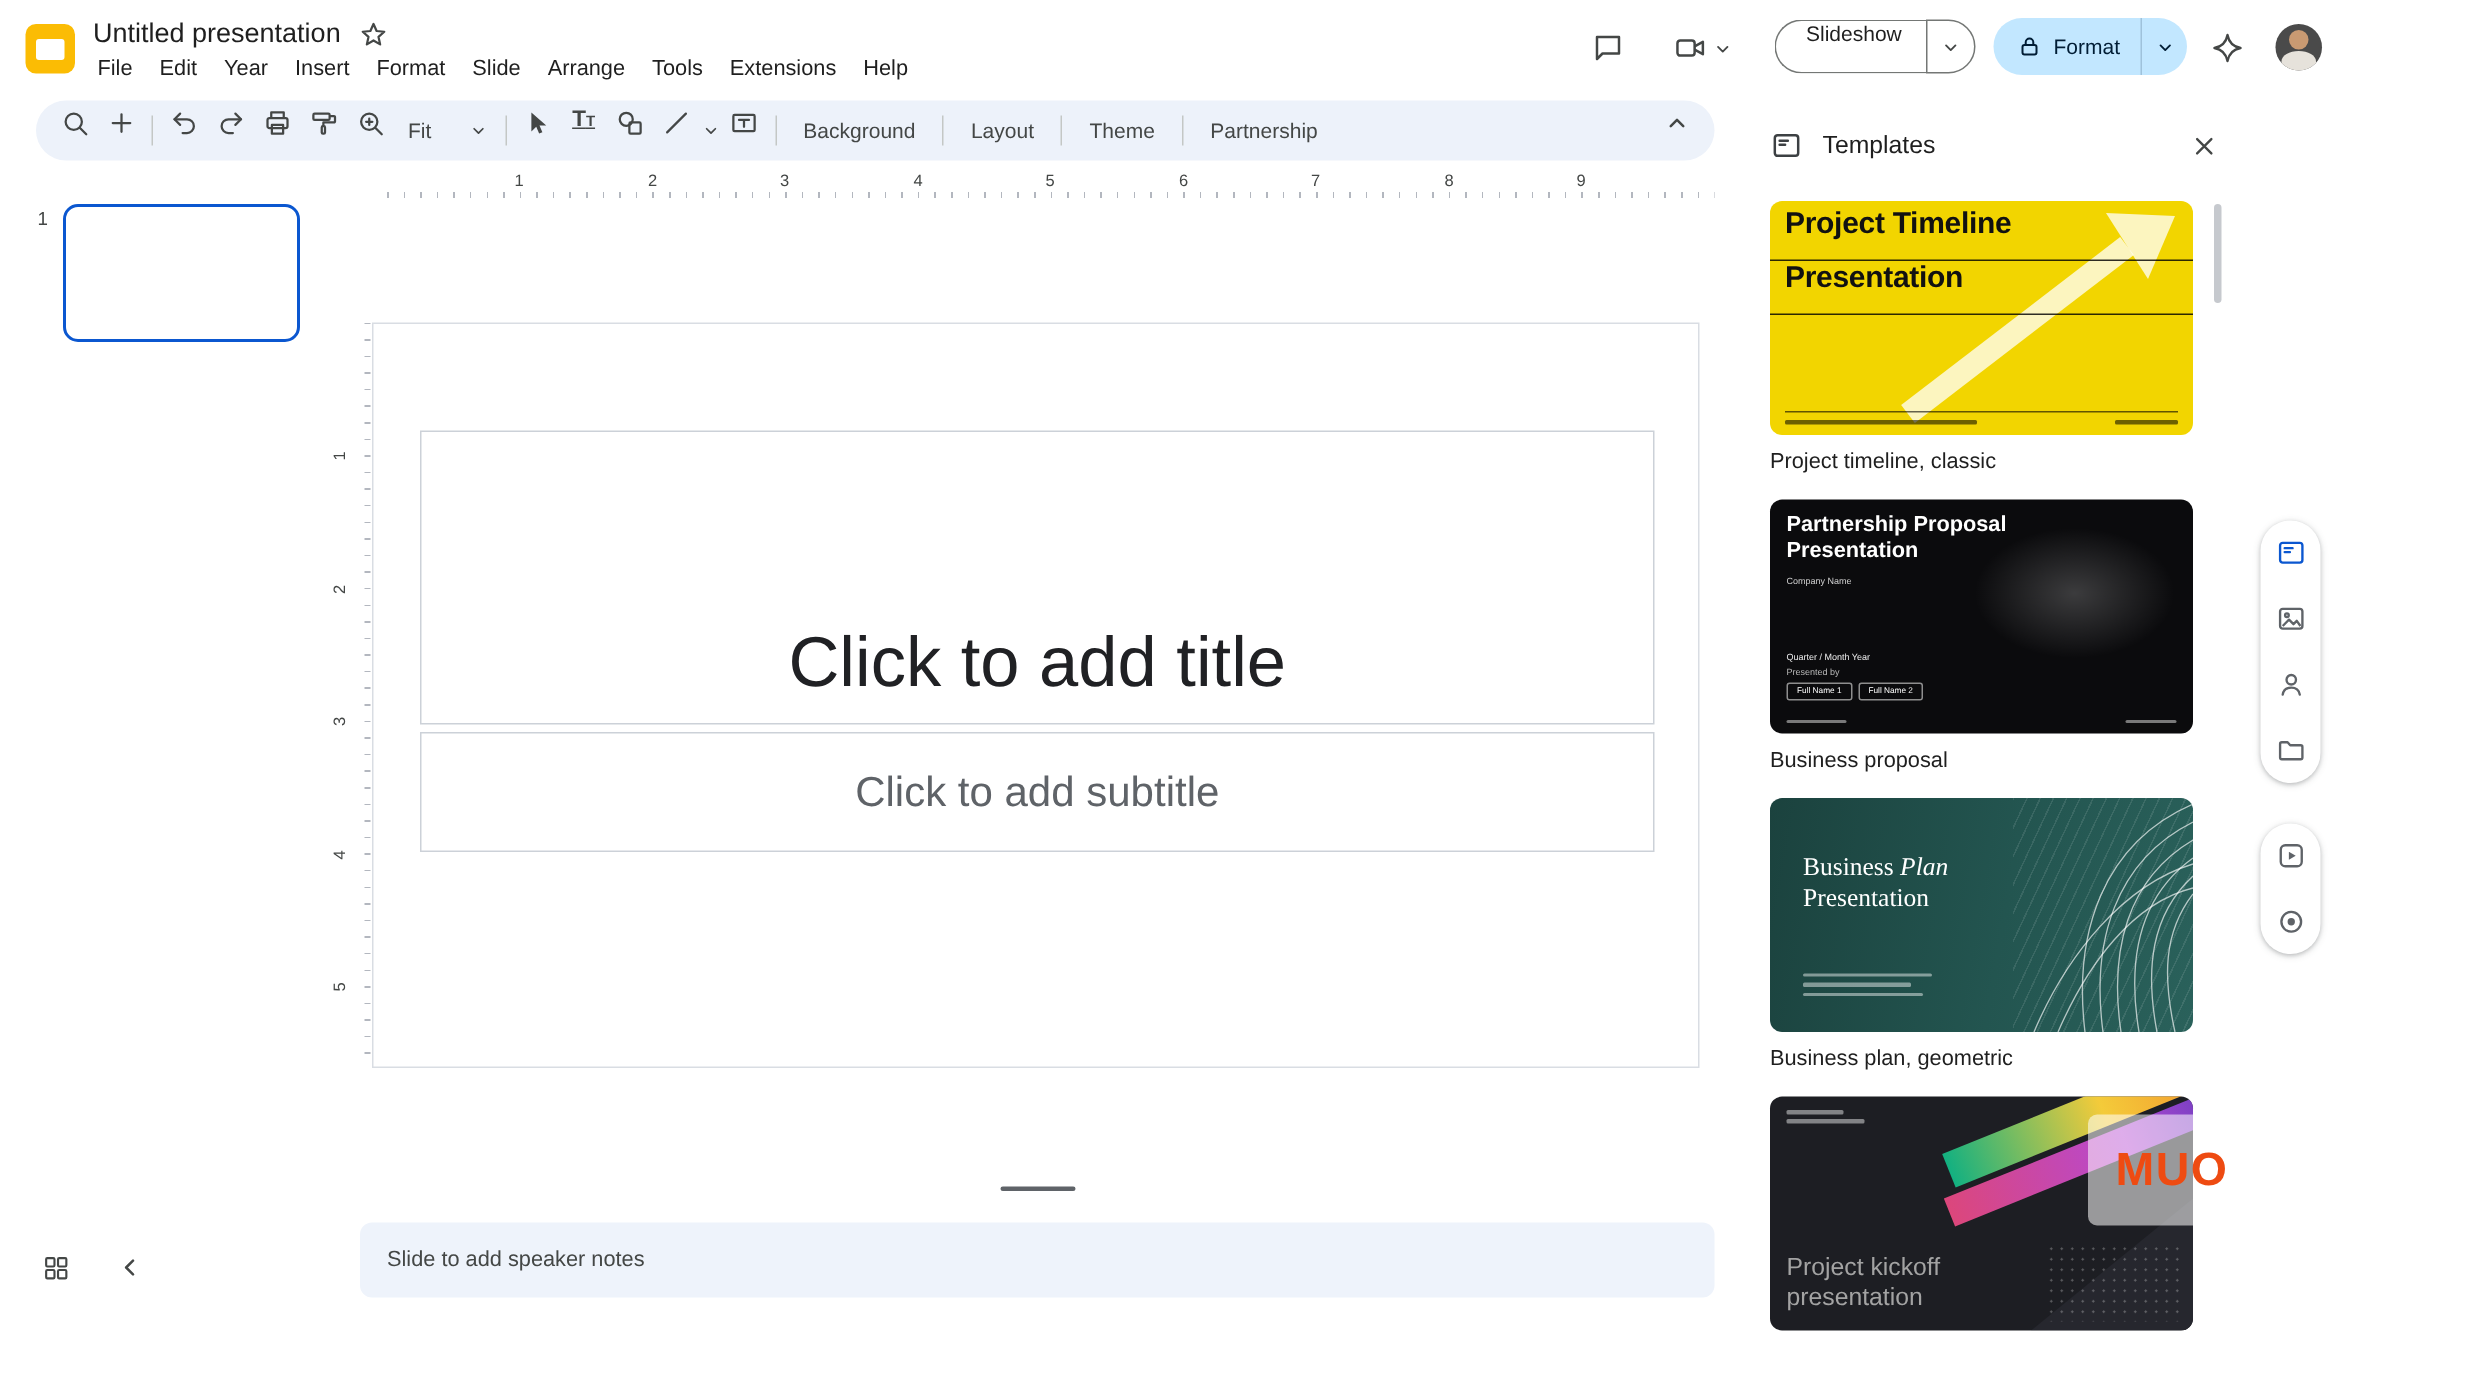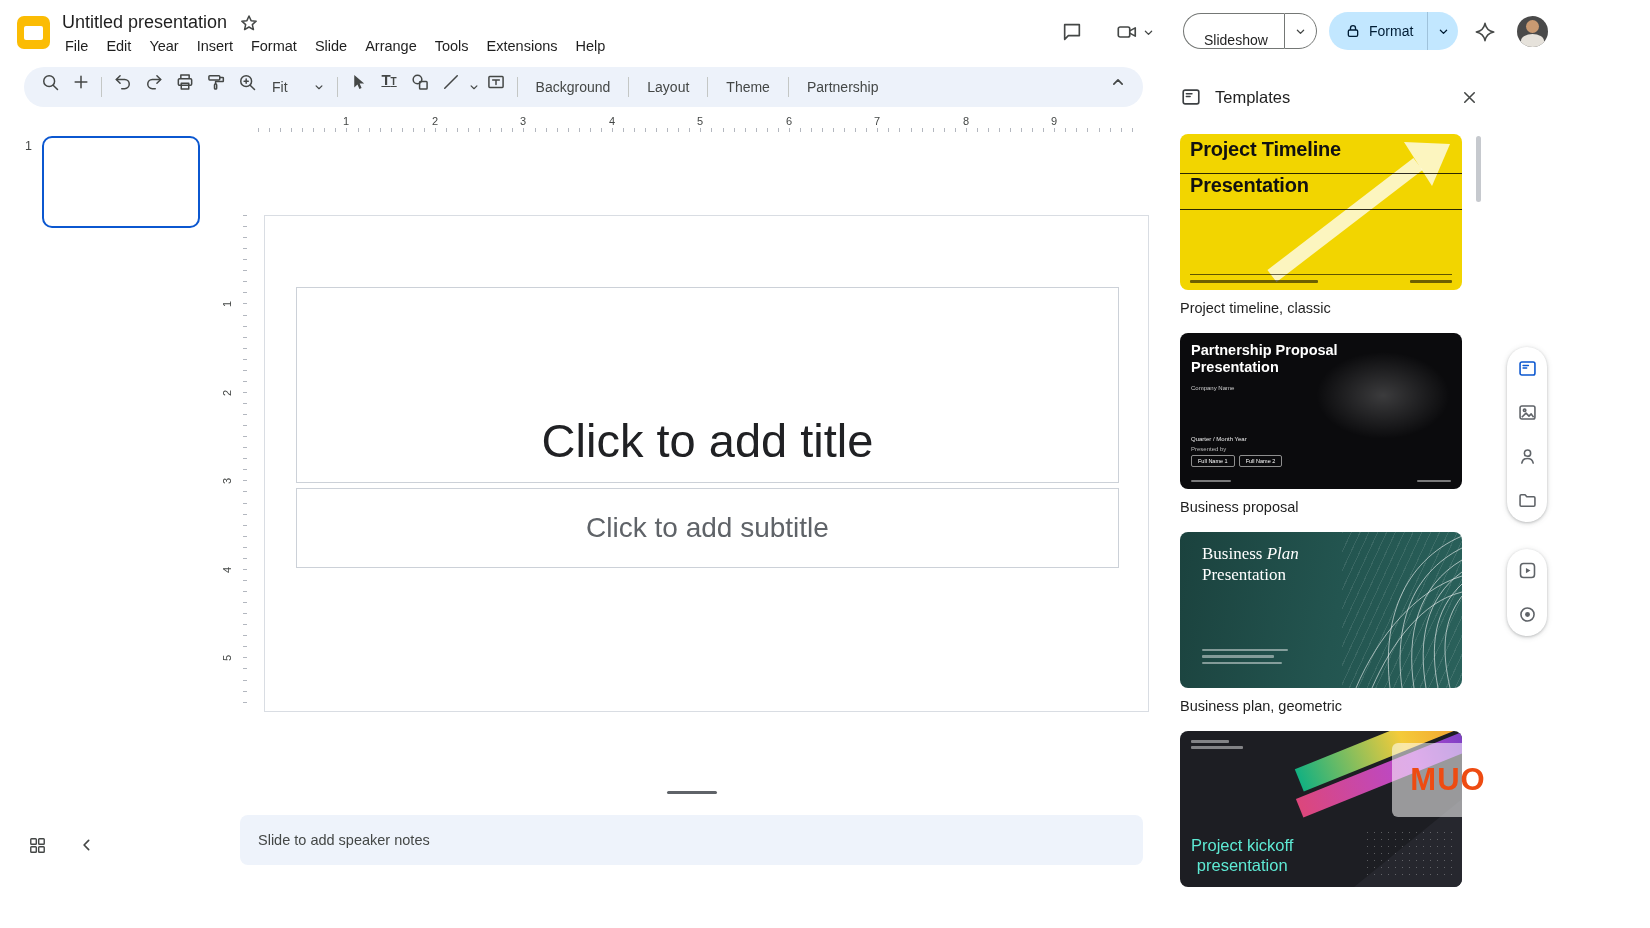--- a/index.html
+++ b/index.html
@@ -12,21 +12,21 @@
   .logo{position:absolute;left:17px;top:16px;width:33px;height:33px;background:#fbbc04;border-radius:7px;display:flex;align-items:center;justify-content:center;cursor:pointer;}
   .logo-inner{width:19px;height:14px;background:#fff;border-radius:2px;}
   .title-row{position:absolute;left:62px;top:12px;display:flex;align-items:center;gap:12px;}
   .doc-title{font-size:18px;color:#1f1f1f;cursor:text;}
   .star{color:#444746;cursor:pointer;}
   .menu-row{position:absolute;left:56px;top:35px;display:flex;}
   .menu-item{font-size:14.5px;padding:3px 9px;border-radius:6px;color:#1f1f1f;cursor:pointer;}
 
   .hdr-btn{position:absolute;display:flex;align-items:center;justify-content:center;height:30px;color:#444746;cursor:pointer;}
   .btn-slideshow{position:absolute;left:1183px;top:13px;height:36px;display:flex;cursor:pointer;}
-  .ss-main{border:1px solid #747775;border-right:none;border-radius:18px 0 0 18px;display:flex;align-items:flex-end;padding:0 16px 0 20px;font-size:14px;font-weight:500;color:#1f1f1f;background:#fff;}
+  .ss-main{border:1px solid #747775;border-right:none;border-radius:18px 0 0 18px;display:flex;align-items:flex-start;padding:0 16px 0 20px;font-size:14px;font-weight:500;color:#1f1f1f;background:#fff;}
   .ss-caret{border:1px solid #747775;border-radius:0 18px 18px 0;display:flex;align-items:center;justify-content:center;width:33px;background:#fff;color:#444746;}
   .btn-share{position:absolute;left:1329px;top:12px;height:38px;display:flex;background:#c2e7ff;border-radius:19px;overflow:hidden;cursor:pointer;}
   .share-main{display:flex;align-items:center;gap:8px;padding:0 14px 0 16px;font-size:14px;font-weight:500;color:#001d35;}
   .share-caret{display:flex;align-items:center;justify-content:center;width:31px;border-left:1px solid rgba(0,29,53,.18);color:#001d35;}
   .avatar{position:absolute;left:1517px;top:16px;width:31px;height:31px;border-radius:50%;background:#4a4a4a;overflow:hidden;cursor:pointer;}
   .avatar .head{position:absolute;left:9px;top:4px;width:13px;height:13px;border-radius:50%;background:#c99a72;}
   .avatar .shirt{position:absolute;left:4px;top:18px;width:23px;height:14px;border-radius:50% 50% 0 0;background:#e6e2db;}
 
   
   .toolbar{position:absolute;left:24px;top:67px;width:1119px;height:40px;background:#edf2fa;border-radius:20px;display:flex;align-items:center;padding:0 10px;}
@@ -48,21 +48,21 @@
   .hruler{position:absolute;left:240px;top:115px;width:903px;height:17px;
     background-image:repeating-linear-gradient(to right,#b3b7bf 0 1px,transparent 1px 11.06px);
     background-size:885px 4px;background-repeat:no-repeat;background-position:18px 13px;}
   .hr-num{position:absolute;top:0;transform:translateX(-50%);font-size:11px;color:#444746;}
   .vruler{position:absolute;left:233px;top:215px;width:14px;height:497px;
     background-image:repeating-linear-gradient(to bottom,#b3b7bf 0 1px,transparent 1px 11.06px);
     background-size:4px 497px;background-repeat:no-repeat;background-position:10px 0;}
   .vr-num{position:absolute;left:224px;transform:rotate(-90deg);font-size:11px;color:#444746;}
 
   
-  .slide{position:absolute;left:264px;top:215px;width:885px;height:497px;background:#fff;border:1px solid #d9dde3;}
+  .slide{position:absolute;left:248px;top:215px;width:885px;height:497px;background:#fff;border:1px solid #d9dde3;}
   .ph-title{position:absolute;left:31px;top:71px;width:823px;height:196px;border:1px solid #ccd1d8;display:flex;align-items:center;justify-content:center;padding-top:110px;cursor:text;}
   .ph-title span{font-size:47px;color:#202124;}
   .ph-subtitle{position:absolute;left:31px;top:272px;width:823px;height:80px;border:1px solid #ccd1d8;display:flex;align-items:center;justify-content:center;cursor:text;}
   .ph-subtitle span{font-size:28px;color:#5f6368;}
   .drag-handle{position:absolute;left:667px;top:791px;width:50px;height:3px;background:#5f6368;border-radius:2px;cursor:row-resize;}
 
   
   .notes-bar{position:absolute;left:240px;top:815px;width:903px;height:50px;background:#eef3fb;border-radius:8px;display:flex;align-items:center;padding-left:18px;cursor:text;}
   .notes-bar span{font-size:14.5px;color:#444746;}
 
@@ -94,26 +94,26 @@
   .cd-quarter{position:absolute;left:11px;top:103px;font-size:6px;color:#ececec;}
   .cd-presented{position:absolute;left:11px;top:113px;font-size:6px;color:#b9b9b9;}
   .cd-names{position:absolute;left:11px;top:122px;display:flex;gap:4px;}
   .cd-name{border:1px solid #8e8e8e;border-radius:2px;font-size:5.5px;padding:2px 6px;color:#fff;}
   .cd-footbar{position:absolute;bottom:7px;height:2px;background:rgba(255,255,255,.45);border-radius:1px;}
 
   
   .card-teal{background:linear-gradient(100deg,#1b423e 0%,#235550 55%,#2a615b 100%);color:#fff;}
   .ct-pattern{position:absolute;right:0;top:0;width:120px;height:156px;background:repeating-linear-gradient(115deg,rgba(255,255,255,.10) 0 1px,transparent 1px 8px);}
   .ct-geom{position:absolute;right:0;top:0;}
-  .ct-title{position:absolute;left:22px;top:11px;font-family:"Liberation Serif",serif;font-size:17px;line-height:21px;}
+  .ct-title{position:absolute;left:22px;top:35px;font-family:"Liberation Serif",serif;font-size:17px;line-height:21px;}
   .ct-meta{position:absolute;left:22px;bottom:20px;}
   .bar{display:block;height:2.5px;background:rgba(255,255,255,.45);margin-bottom:4px;border-radius:1px;}
 
   
-  .card-kick{background:#1d1e23;color:#5eead4;text-align:center;}
+  .card-kick{background:#1d1e23;color:#a3a3a3;}
   .ck-rib1{position:absolute;right:-30px;top:0;width:200px;height:24px;transform:rotate(-22deg);background:linear-gradient(90deg,#12b886,#ffd43b 55%,#ff922b);opacity:.95;}
   .ck-rib2{position:absolute;right:-40px;top:28px;width:210px;height:20px;transform:rotate(-22deg);background:linear-gradient(90deg,#e64980,#be4bdb 60%,#5f3dc4);opacity:.95;}
   .ck-shape{position:absolute;right:0;bottom:0;width:150px;height:100px;background:#26272e;clip-path:polygon(100% 12%,100% 100%,28% 100%);}
   .ck-dots{position:absolute;right:6px;bottom:6px;width:92px;height:52px;background-image:radial-gradient(rgba(255,255,255,.28) .8px,transparent .9px);background-size:7px 7px;}
   .ck-meta{position:absolute;left:11px;top:9px;}
   .ck-meta .bar{height:2.5px;margin-bottom:3.5px;}
   .ck-title{position:absolute;left:11px;bottom:12px;font-size:16.5px;line-height:19.5px;}
   .muo{position:absolute;left:212px;top:12px;width:112px;height:74px;background:rgba(255,255,255,.55);border-radius:6px;display:flex;align-items:center;justify-content:center;z-index:3;}
   .muo-text{font-size:31px;font-weight:800;color:#ee4b12;letter-spacing:1px;}
 

